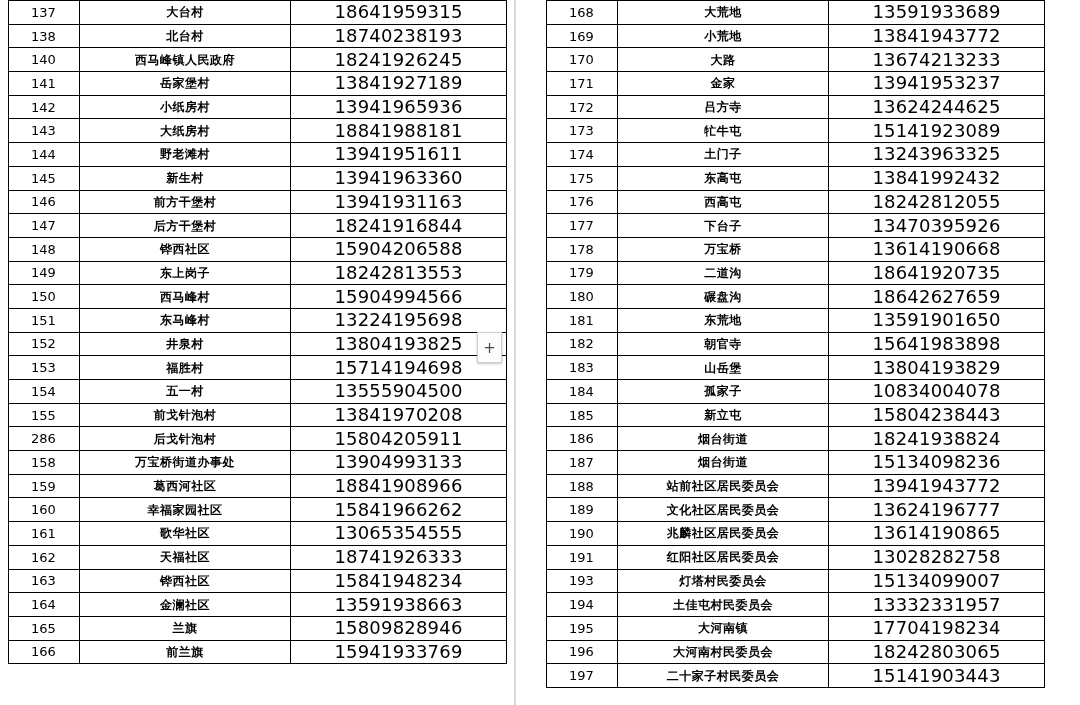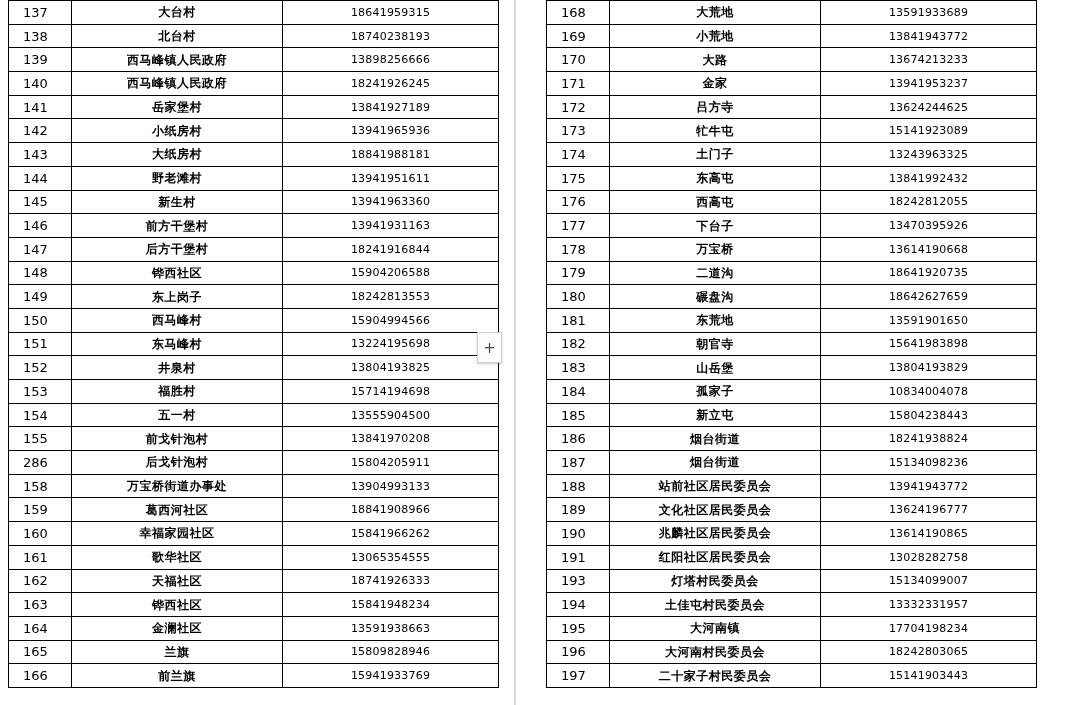--- a/index.html
+++ b/index.html
@@ -57,34 +57,34 @@
     line-height: 1;
     font-size: 13px;
     color: #000;
     padding: 0;
     overflow: hidden;
     white-space: nowrap;
   }
   td.idx {
     width: 48px;
     text-align: left;
-    padding-left: 14px;
+    padding-left: 22px;
     font-size: 13px;
   }
   td.name {
     width: 210px;
     text-align: center;
     font-weight: bold;
     font-size: 12px;
     letter-spacing: 0.5px;
   }
   td.phone {
     width: 215px;
     text-align: center;
-    font-size: 11px;
+    font-size: 18px;
     letter-spacing: 0.2px;
   }
   
   .plus-btn {
     position: absolute;
     left: 477px;
     top: 332px;
     width: 23px;
     height: 29px;
     background: #fdfdfd;
@@ -112,25 +112,20 @@
             <td class="idx">137</td>
             <td class="name">大台村</td>
             <td class="phone">18641959315</td>
           </tr>
           <tr>
             <td class="idx">138</td>
             <td class="name">北台村</td>
             <td class="phone">18740238193</td>
           </tr>
           <tr>
-            <td class="idx">139</td>
-            <td class="name">西马峰镇人民政府</td>
-            <td class="phone">13898256666</td>
-          </tr>
-          <tr>
             <td class="idx">140</td>
             <td class="name">西马峰镇人民政府</td>
             <td class="phone">18241926245</td>
           </tr>
           <tr>
             <td class="idx">141</td>
             <td class="name">岳家堡村</td>
             <td class="phone">13841927189</td>
           </tr>
           <tr>

